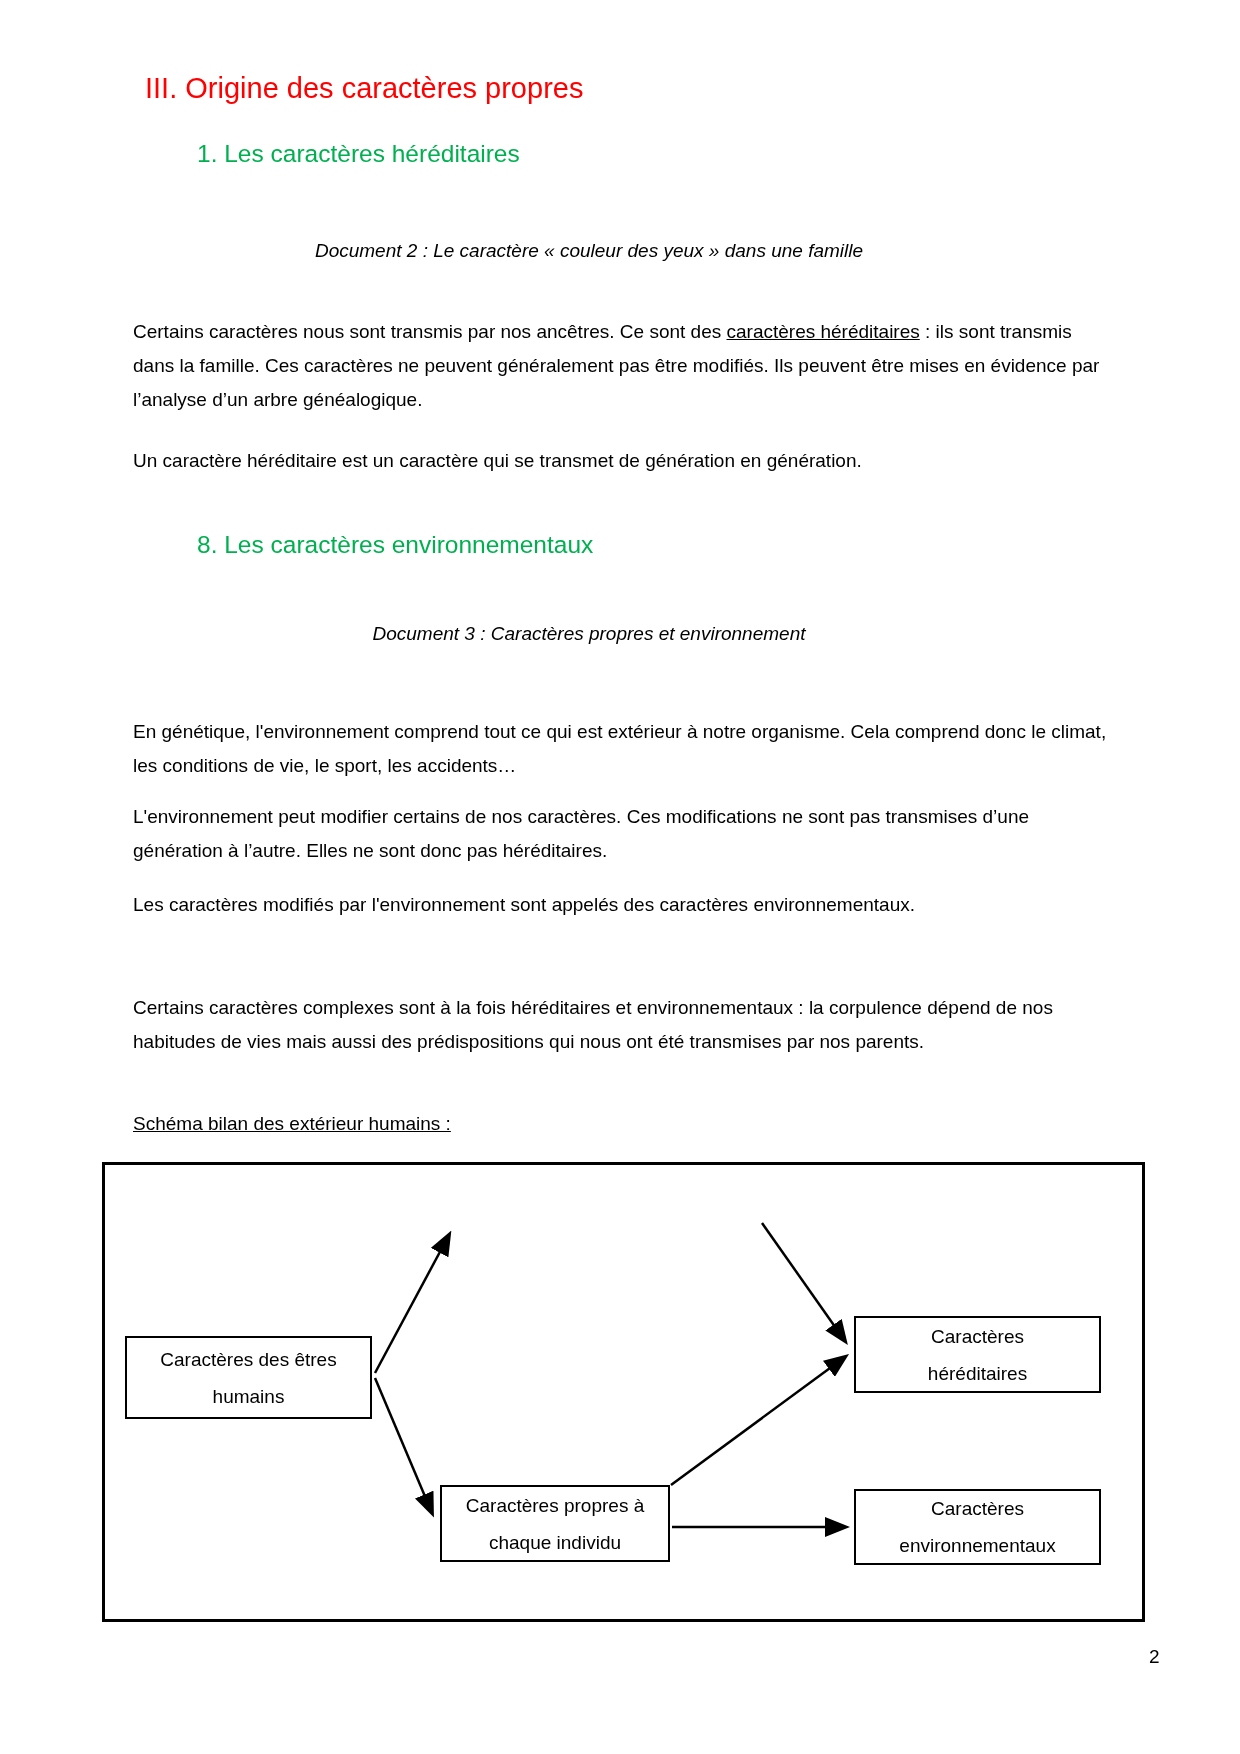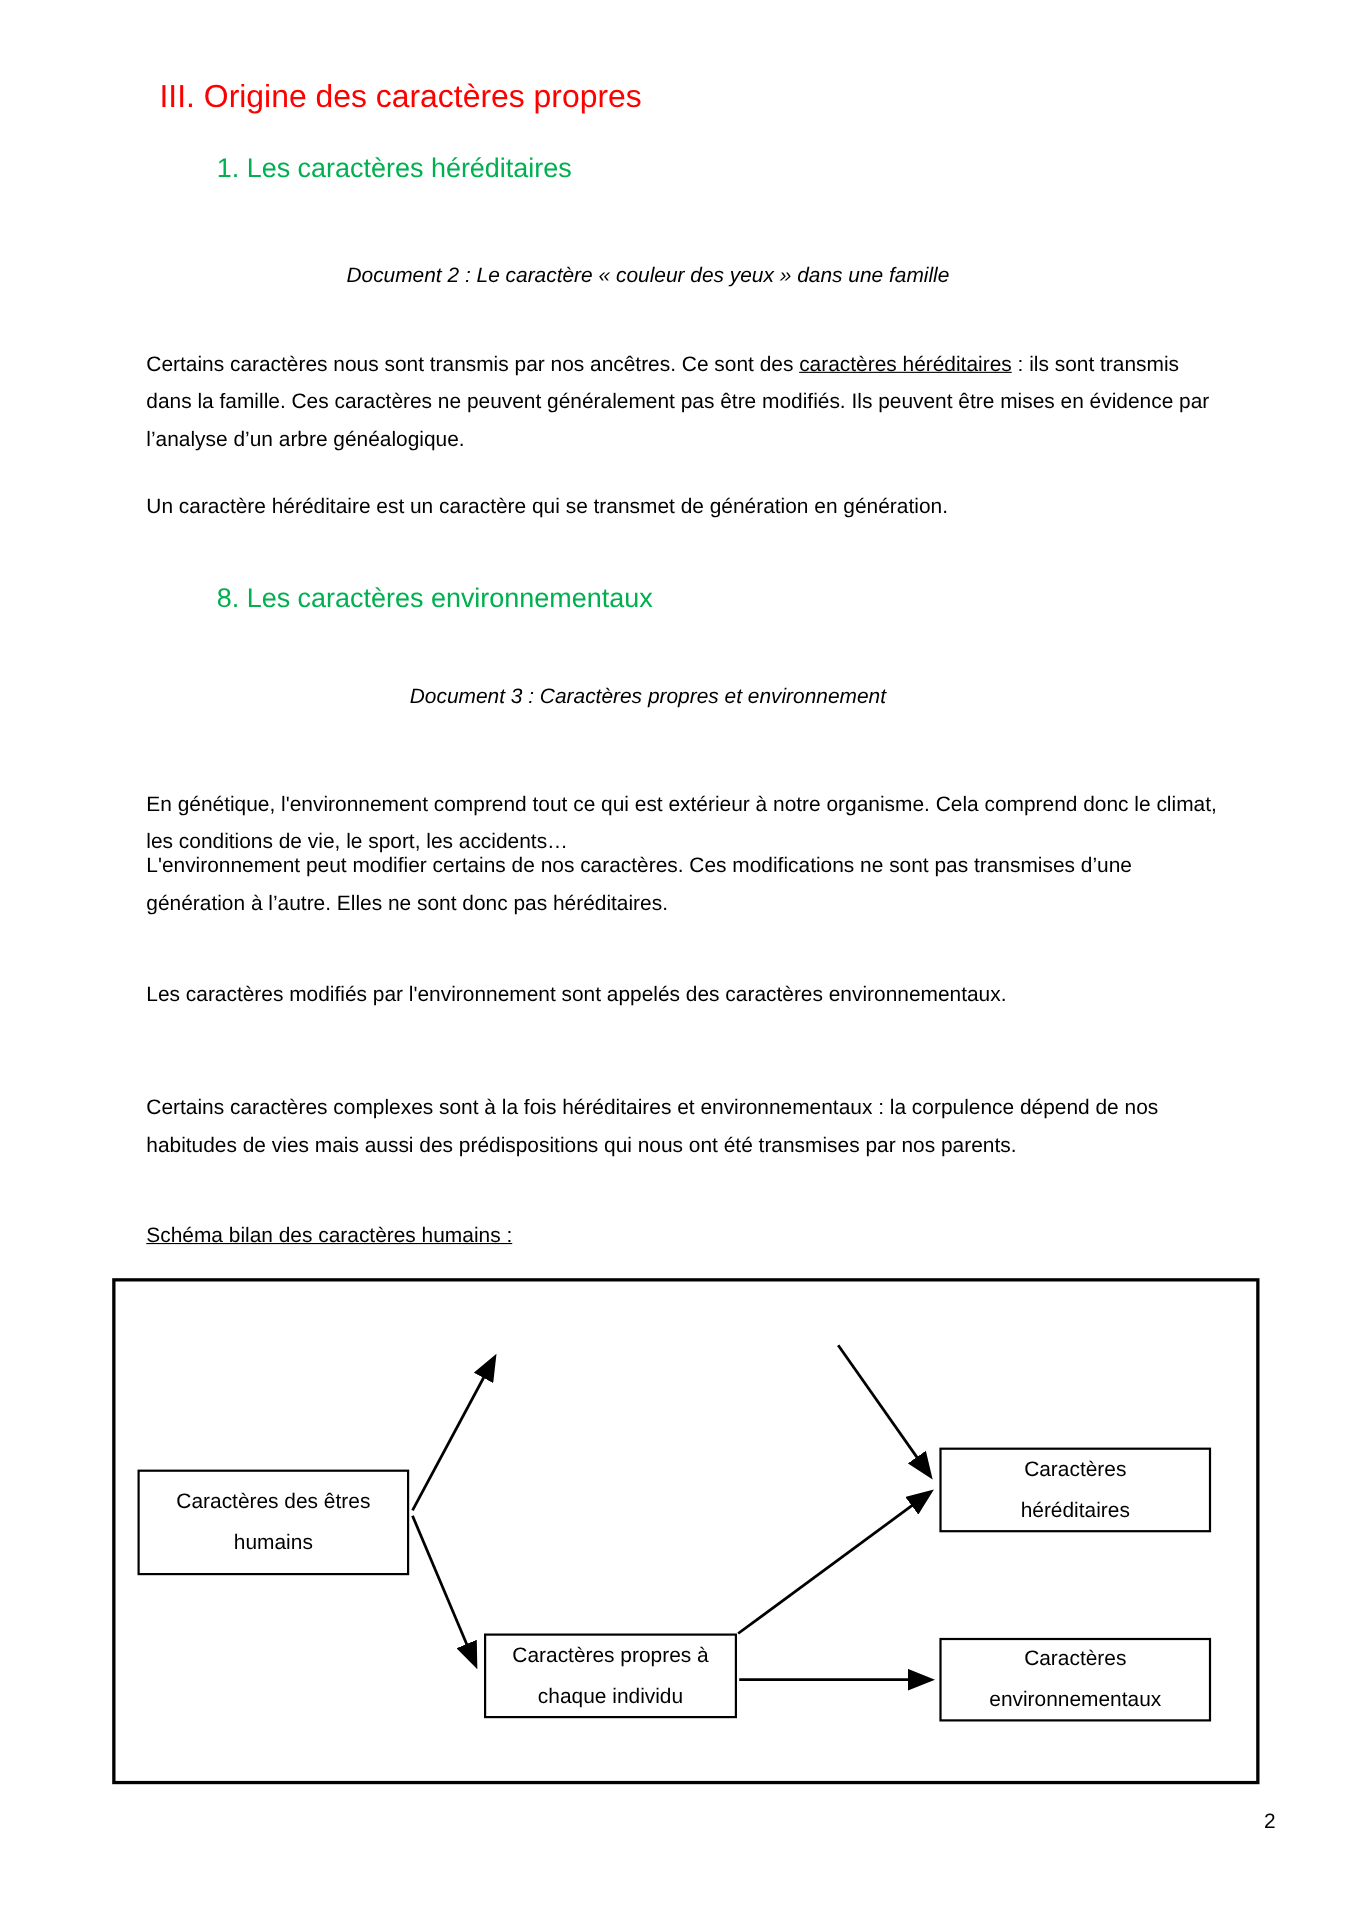--- a/index.html
+++ b/index.html
@@ -9,32 +9,32 @@
   }
   .abs{position:absolute;}
   .doc-title{left:133px;top:72px;font-size:29px;font-weight:400;margin-left:12px;}
   .h2{font-size:24.5px;font-weight:400;text-align:right;}
   .h2-1{left:197px;top:140px;}
   .h2-2{left:197px;top:531px;}
   .caption{left:133px;width:912px;text-align:center;font-style:italic;font-size:19px;}
   .cap-2{top:240px;}
   .cap-3{top:623px;}
   .para{left:133px;width:985px;font-size:19px;line-height:34px;text-align:left;}
-  .p1{top:296px;} .p2{top:425px;} .p3{top:696px;} .p4{top:752px;} .p5{top:869px;} .p6{top:972px;}
+  .p1{top:296px;} .p2{top:425px;} .p3{top:696px;} .p4{top:781px;} .p5{top:869px;} .p6{top:972px;}
   .underl{text-decoration:underline;}
   .schema-label{left:133px;top:1113px;font-size:19px;text-decoration:underline;}
   .diagram{left:102px;top:1162px;width:1043px;height:460px;border:3px solid #000;box-sizing:border-box;}
   .arrows{position:absolute;left:0;top:0;width:100%;height:100%;}
   .dbox{
     position:absolute;border:2px solid #000;background:#fff;box-sizing:border-box;
     display:flex;flex-direction:column;align-items:center;justify-content:center;
     text-align:center;font-size:19px;line-height:37px;
   }
   .box-common{left:355px;top:20px;width:300px;height:90px;}
-  .box-root{left:20px;top:171px;width:247px;height:96px;}
+  .box-root{left:20px;top:171px;width:247px;height:83px;}
   .box-hered{left:749px;top:151px;width:247px;height:77px;}
   .box-indiv{left:335px;top:320px;width:230px;height:77px;}
   .box-env{left:749px;top:324px;width:247px;height:76px;}
   .page-number{left:1149px;top:1646px;font-size:19px;}
 </style>
 </head>
 <body>
 
 <div class="abs doc-title" style="color:#FF0000;">III. Origine des caractères propres</div>
 
@@ -51,21 +51,21 @@
 <div class="abs caption cap-3">Document 3 : Caractères propres et environnement</div>
 
 <p class="abs para p3">En génétique, l'environnement comprend tout ce qui est extérieur à notre organisme. Cela comprend donc le climat, les conditions de vie, le sport, les accidents…</p>
 
 <p class="abs para p4">L'environnement peut modifier certains de nos caractères. Ces modifications ne sont pas transmises d’une génération à l’autre. Elles ne sont donc pas héréditaires.</p>
 
 <p class="abs para p5">Les caractères modifiés par l'environnement sont appelés des caractères environnementaux.</p>
 
 <p class="abs para p6">Certains caractères complexes sont à la fois héréditaires et environnementaux : la corpulence dépend de nos habitudes de vies mais aussi des prédispositions qui nous ont été transmises par nos parents.</p>
 
-<div class="abs schema-label">Schéma bilan des caractères humains :</div>
+<div class="abs schema-label">Schéma bilan des extérieur humains :</div>
 
 <div class="abs diagram">
 
   <svg class="arrows" viewBox="0 0 1037 454">
     <defs>
       <marker id="ah" markerWidth="10" markerHeight="8" refX="8" refY="4" orient="auto">
         <path d="M0,0 L10,4 L0,8 z" fill="#000"></path>
       </marker>
     </defs>
     <line x1="270" y1="208" x2="344" y2="70" stroke="#000" stroke-width="2.5" marker-end="url(#ah)"></line>

